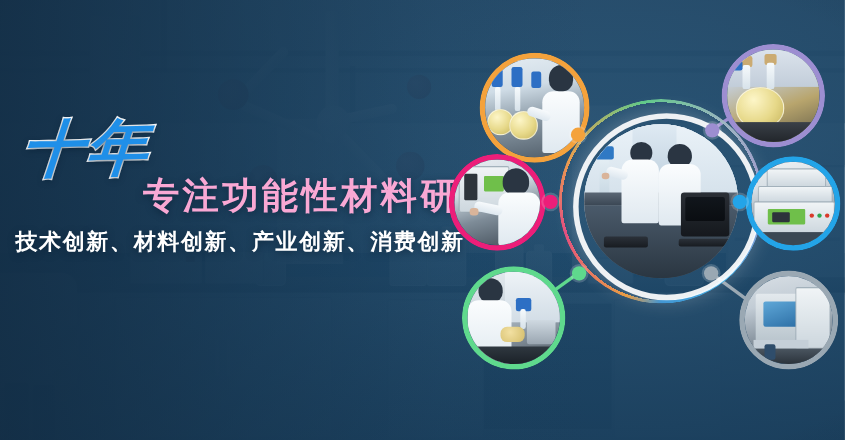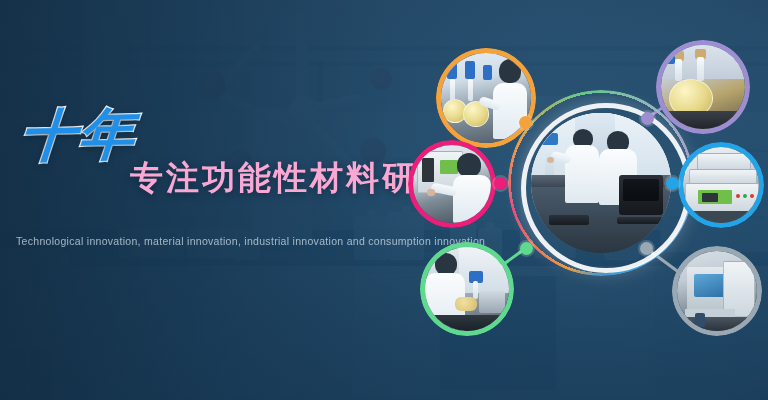--- a/index.html
+++ b/index.html
@@ -294,21 +294,21 @@
 
     <div class="bg-tint"></div>
     <div class="bg-vignette"></div>
   </div>
 
   <div class="text-block">
     <div class="line1">
       <span class="shinian">十年</span>
     </div>
     <div class="line2">专注功能性材料研发</div>
-    <div class="line4">Technological innovation, material innovation, industrial innovation and consumption innovation</div>
+    <div class="line3">技术创新、材料创新、产业创新、消费创新</div>
   </div>
 
   <div class="collage">
 
     <svg width="368" height="360" style="position:absolute;left:0;top:0;">
       <line x1="125" y1="92" x2="88" y2="68" stroke="#f4a23c" stroke-width="3"></line>
       <line x1="247" y1="88" x2="286" y2="62" stroke="#9d8ed1" stroke-width="3"></line>
       <line x1="100" y1="153" x2="62" y2="153" stroke="#ec1e79" stroke-width="3"></line>
       <line x1="272" y1="153" x2="312" y2="153" stroke="#23a4e8" stroke-width="3"></line>
       <line x1="126" y1="218" x2="90" y2="244" stroke="#5fd98d" stroke-width="3"></line>

